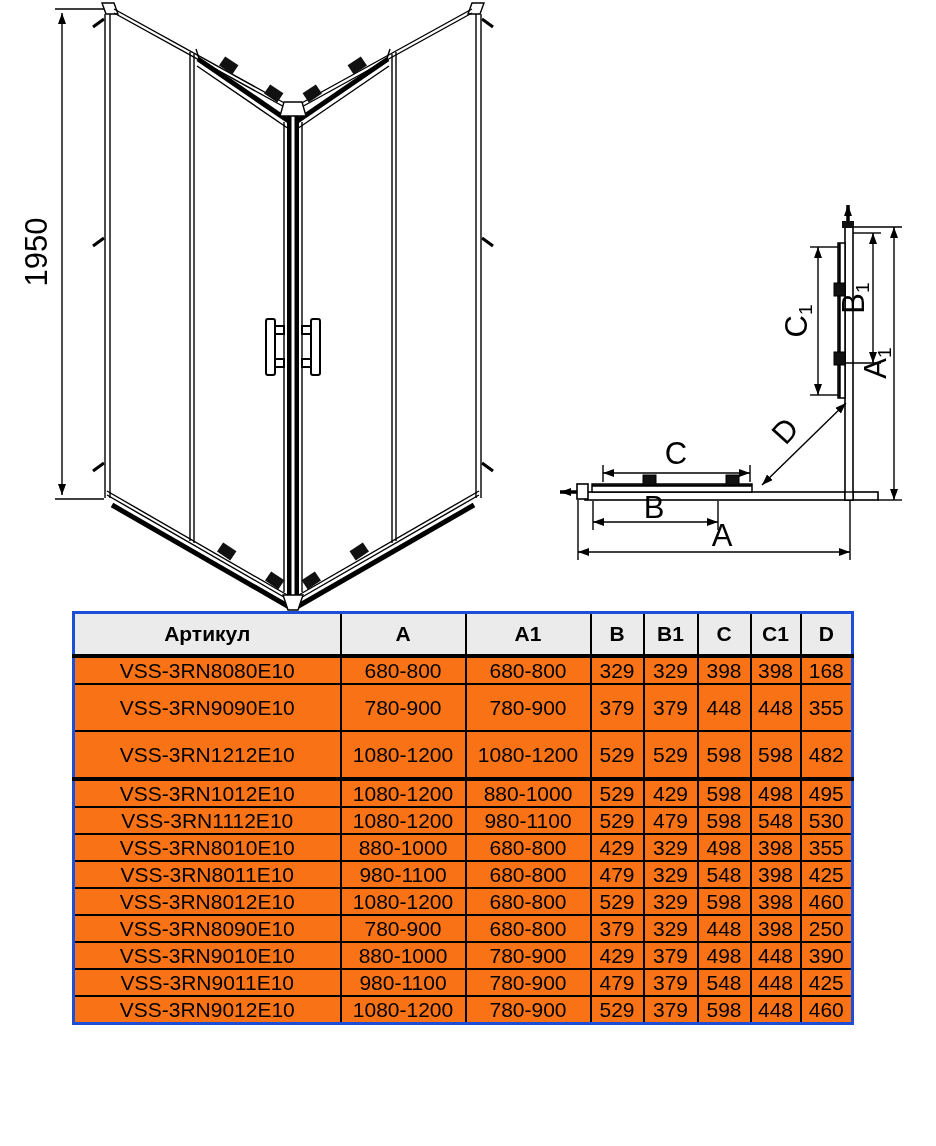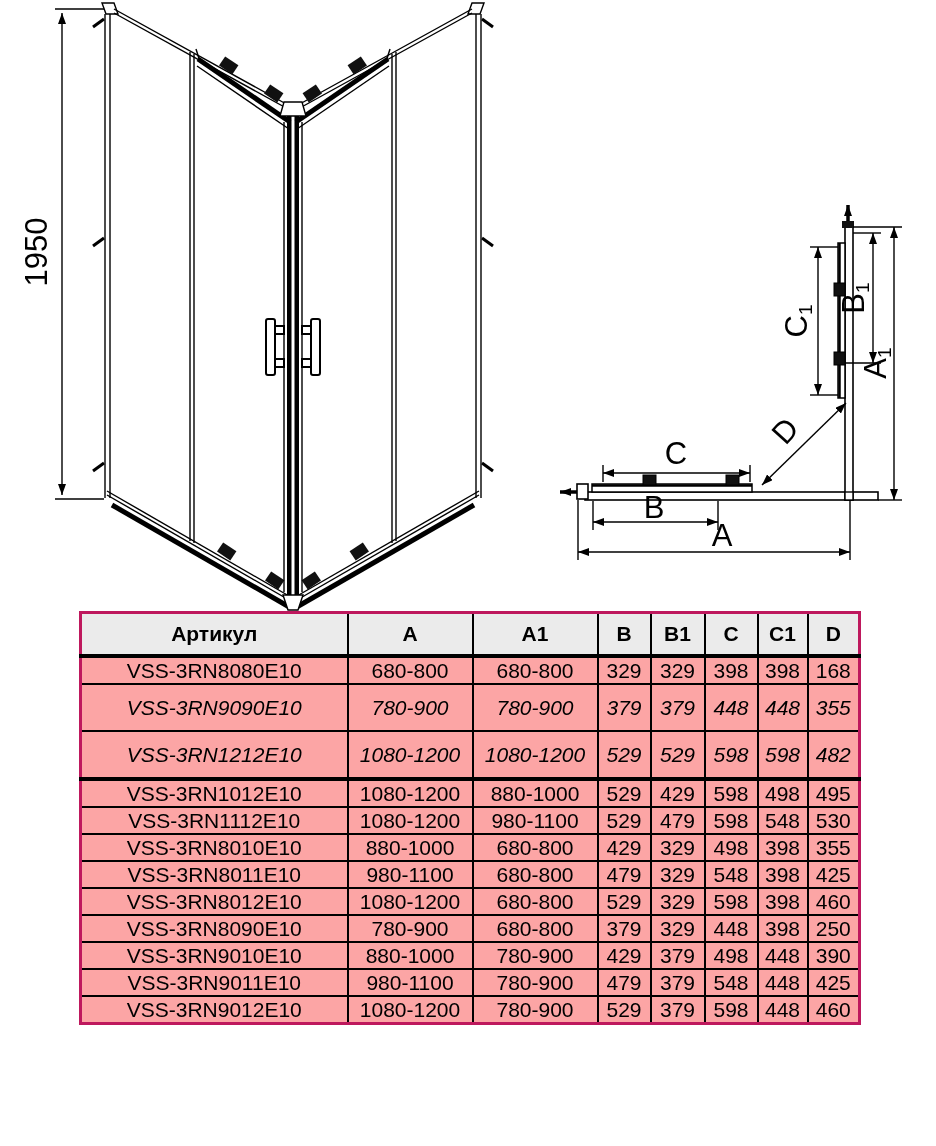--- a/index.html
+++ b/index.html
@@ -5,27 +5,27 @@
   html,body{margin:0;padding:0;background:#fff;}
   .page{position:relative;width:936px;height:1146px;background:#fff;overflow:hidden;
         font-family:"Liberation Sans","DejaVu Sans",sans-serif;color:#000;}
   svg{position:absolute;}
   svg.front{left:0;top:0;}
   svg.plan{left:550px;top:185px;}
   svg text{font-family:"Liberation Sans","DejaVu Sans",sans-serif;fill:#000;stroke:none;}
   .dim-lg{font-size:31px;}
   .dim-sub{font-size:19px;}
 
-  table.spec{position:absolute;left:79px;top:611px;width:779px;border-collapse:collapse;
-             table-layout:fixed;border:3px solid #be185d;background:#fca5a5;}
+  table.spec{position:absolute;left:72px;top:611px;width:779px;border-collapse:collapse;
+             table-layout:fixed;border:3px solid #1d4ed8;background:#f97316;}
   table.spec th{background:#ebebeb;border:2px solid #000;border-bottom:4px solid #000;
                 height:40px;font-size:21px;font-weight:bold;text-align:center;padding:0;}
   table.spec td{border:2px solid #000;height:25px;font-size:21px;text-align:center;
                 padding:0 2px;white-space:nowrap;overflow:hidden;}
-  table.spec tr.tall td{height:45px;font-style:italic;}
+  table.spec tr.tall td{height:45px;}
   table.spec tr.sep td{border-bottom:4px solid #000;}
 </style>
 </head>
 <body>
 
 <div class="page">
 
   <svg class="front" width="560" height="612" viewBox="0 0 560 612">
     <defs>
       <marker id="aF" viewBox="0 0 12 8" refX="11" refY="4" markerWidth="12" markerHeight="8" markerUnits="userSpaceOnUse" orient="auto-start-reverse">

